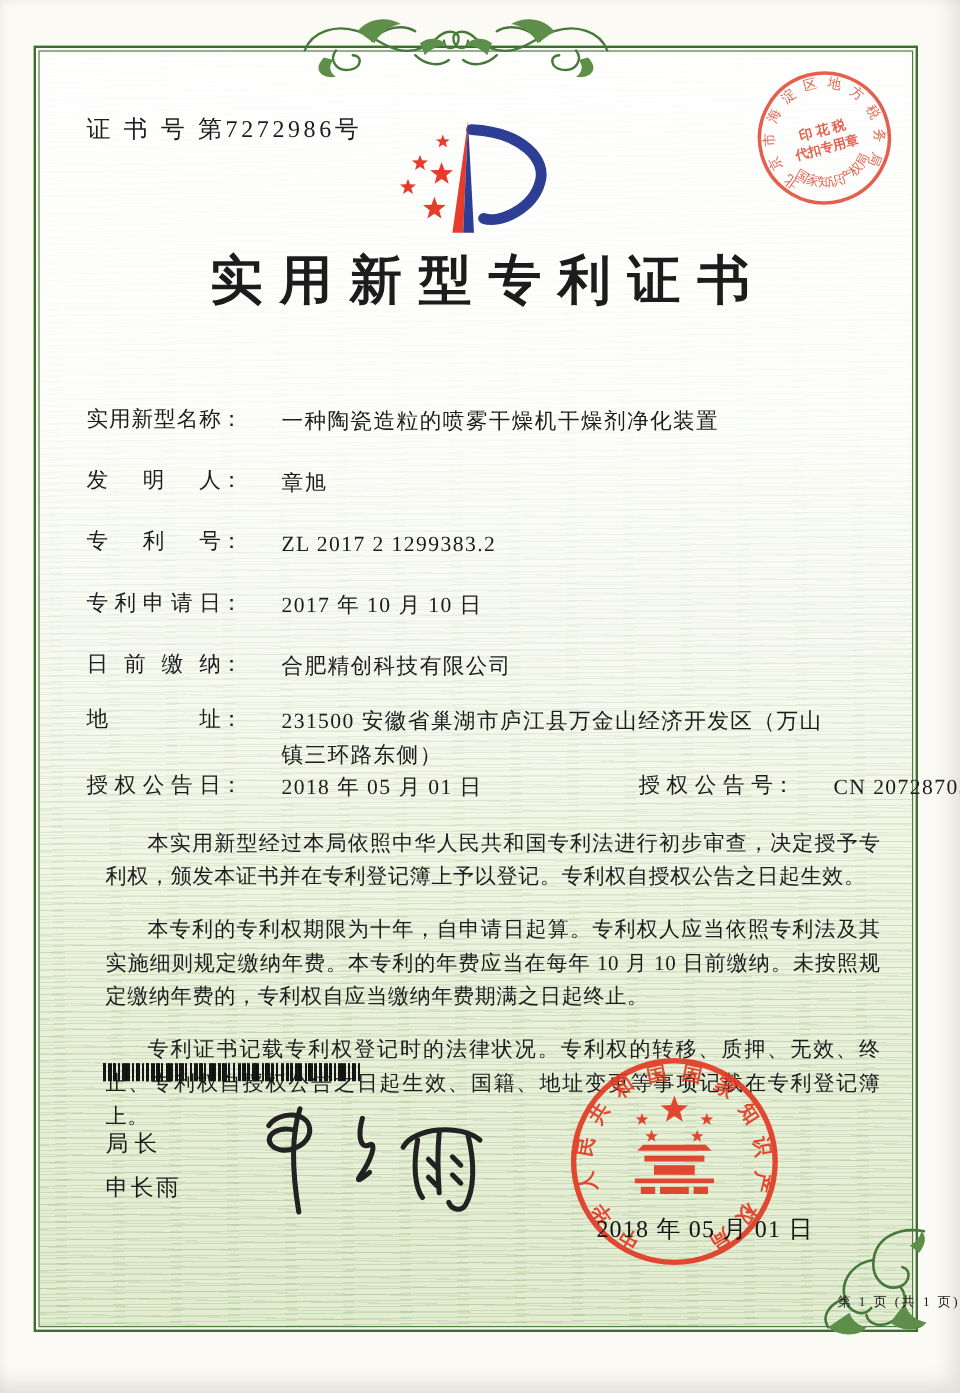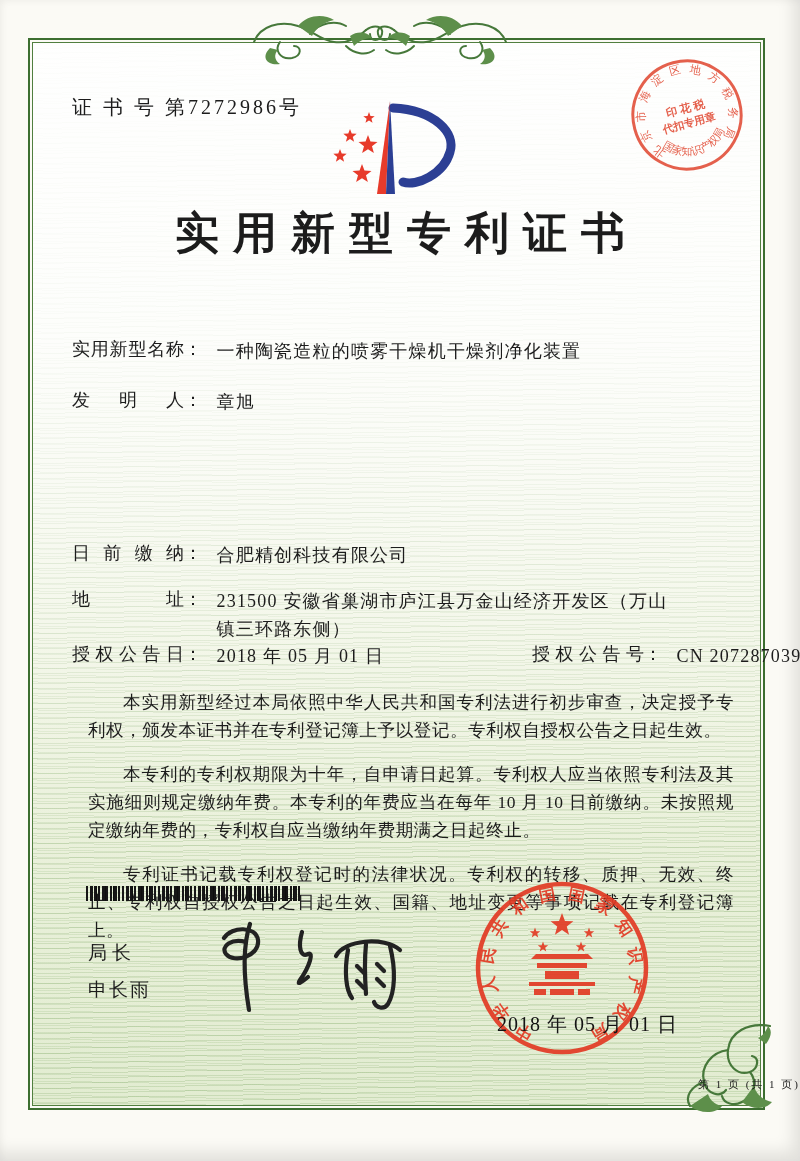--- a/index.html
+++ b/index.html
@@ -15,21 +15,21 @@
       linear-gradient(180deg,#f7f8ee 0%,#edf2dd 55%,#e2ecd1 100%);}
   .ornament-top{position:absolute;left:250px;top:12px;z-index:2;}
   .ornament-corner{position:absolute;left:682px;top:1022px;z-index:2;}
   .cert-no{position:absolute;left:72px;top:94px;font-size:20px;letter-spacing:3px;z-index:3;}
   .logo{position:absolute;left:300px;top:88px;z-index:3;}
   .title{position:absolute;left:0;right:0;top:204px;text-align:center;font-size:44px;font-weight:bold;
          letter-spacing:14px;text-indent:14px;z-index:3;}
   .field-row{position:absolute;left:72px;font-size:18px;z-index:3;white-space:nowrap;}
   .f-label{display:inline-block;width:112px;text-align:justify;text-align-last:justify;vertical-align:top;letter-spacing:0;}
   .f-colon{vertical-align:top;}
-  .f-value{display:inline-block;margin-left:10px;vertical-align:top;max-width:468px;line-height:28px;
+  .f-value{display:inline-block;margin-left:28px;vertical-align:top;max-width:468px;line-height:28px;
            letter-spacing:1.2px;white-space:normal;}
   .grant-no-group{position:absolute;left:460px;top:0;}
   .paragraphs{position:absolute;left:72px;width:678px;top:672px;font-size:17.5px;line-height:28px;
               text-align:justify;z-index:3;}
   .paragraphs p{margin:16px;text-indent:2em;letter-spacing:0.6px;}
   .barcode{position:absolute;left:86px;top:886px;width:214px;height:15px;z-index:3;
     background:
       repeating-linear-gradient(90deg,#161616 0 2px,transparent 2px 4px),
       repeating-linear-gradient(90deg,#161616 0 1px,transparent 1px 6px),
       repeating-linear-gradient(90deg,#0e0e0e 0 2px,transparent 2px 9px);}
@@ -93,20 +93,28 @@
 
   <div class="title">实用新型专利证书</div>
 
   <div class="field-row" style="top:337px">
     <span class="f-label">实用新型名称</span><span class="f-colon">：</span>
     <span class="f-value">一种陶瓷造粒的喷雾干燥机干燥剂净化装置</span>
   </div>
   <div class="field-row" style="top:388px">
     <span class="f-label">发明人</span><span class="f-colon">：</span>
     <span class="f-value">章旭</span>
+  </div>
+  <div class="field-row" style="top:439px">
+    <span class="f-label">专利号</span><span class="f-colon">：</span>
+    <span class="f-value">ZL 2017 2 1299383.2</span>
+  </div>
+  <div class="field-row" style="top:490px">
+    <span class="f-label">专利申请日</span><span class="f-colon">：</span>
+    <span class="f-value">2017 年 10 月 10 日</span>
   </div>
   <div class="field-row" style="top:541px">
     <span class="f-label">日前缴纳</span><span class="f-colon">：</span>
     <span class="f-value">合肥精创科技有限公司</span>
   </div>
   <div class="field-row" style="top:587px">
     <span class="f-label">地址</span><span class="f-colon">：</span>
     <span class="f-value">231500 安徽省巢湖市庐江县万金山经济开发区（万山镇三环路东侧）</span>
   </div>
   <div class="field-row" style="top:642px;right:55px">

